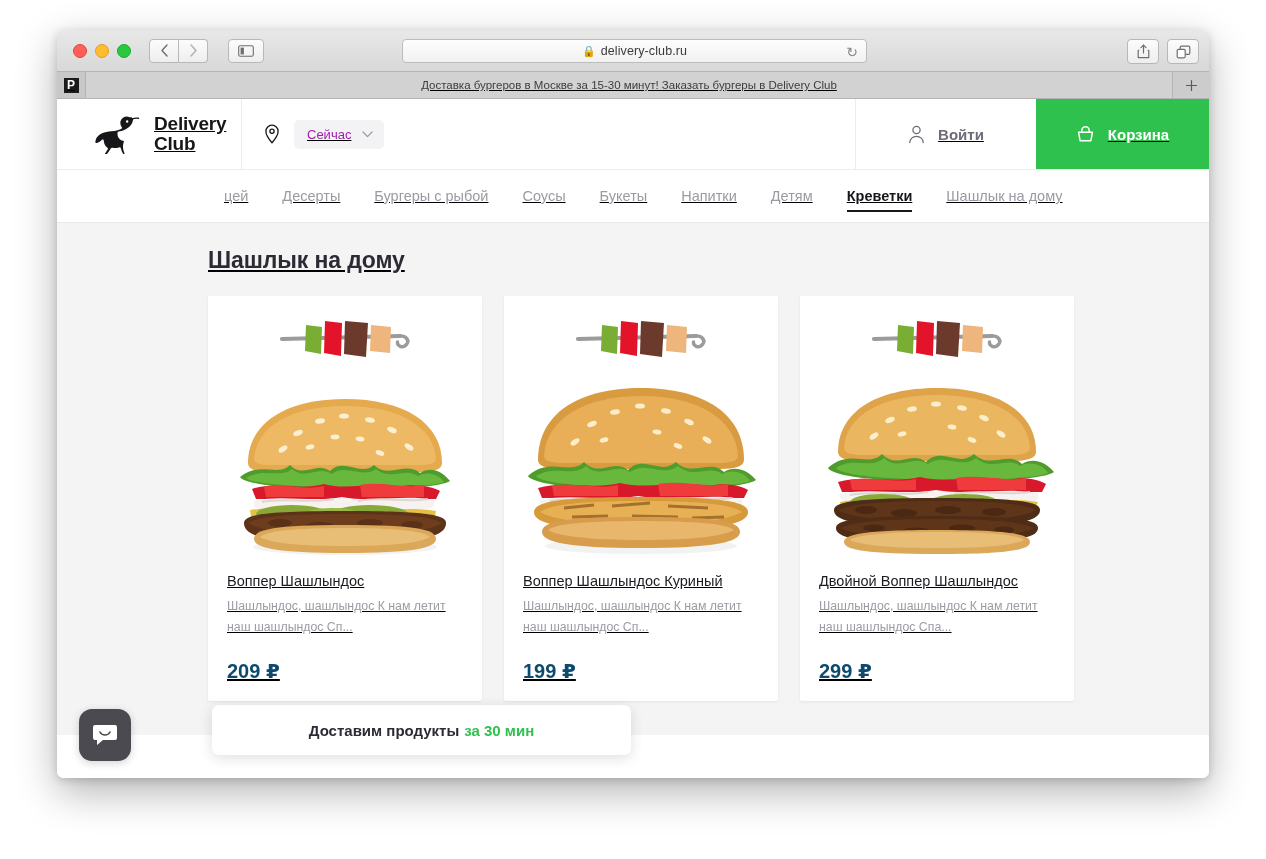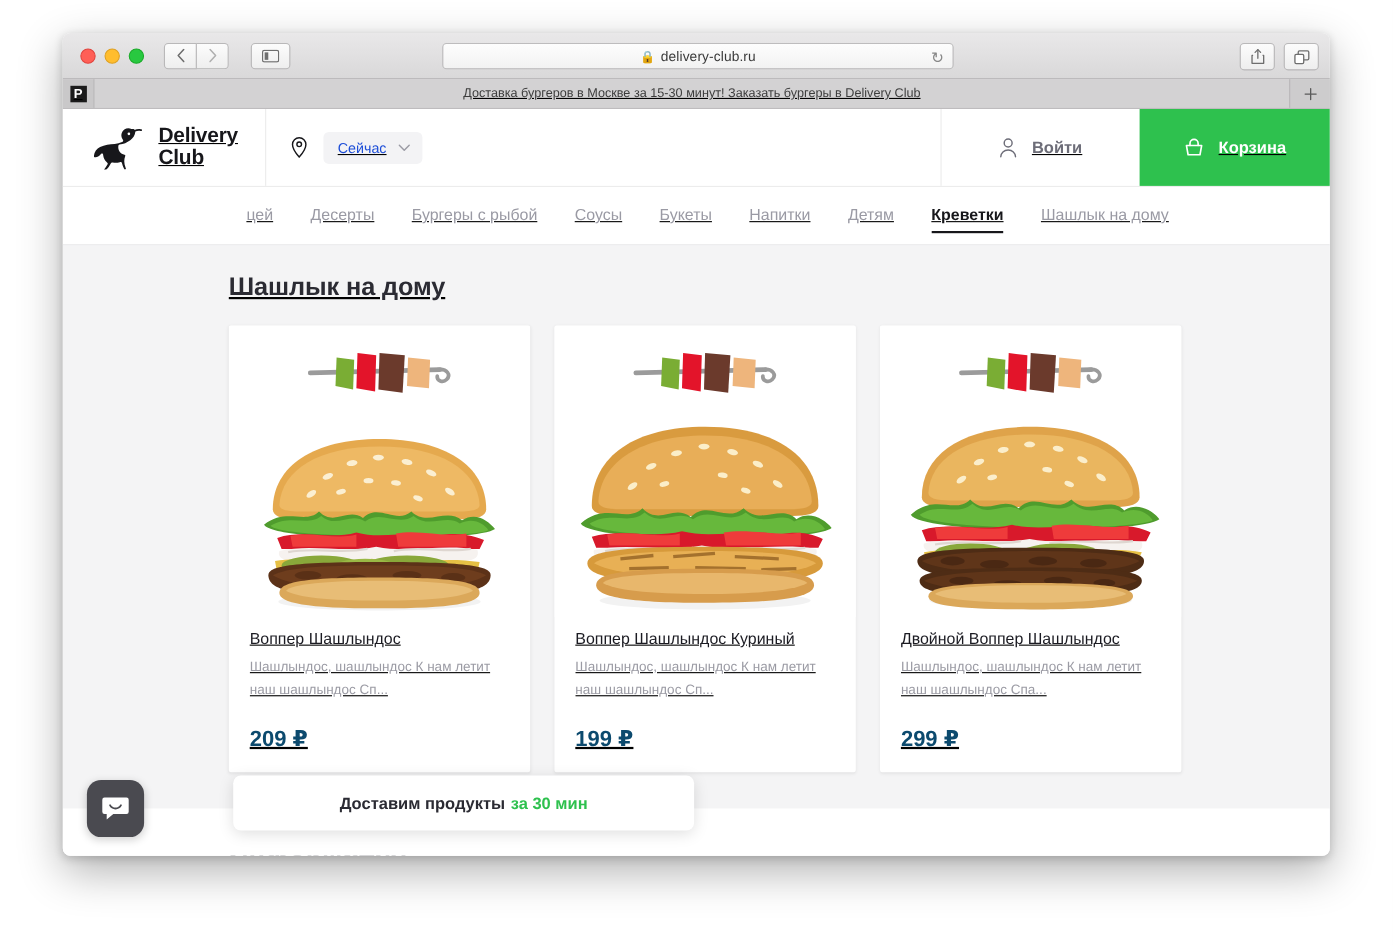--- a/index.html
+++ b/index.html
@@ -172,21 +172,21 @@
     height: 70px;
     background: #ffffff;
     display: flex;
     align-items: stretch;
     border-bottom: 1px solid #ececec;
   }
   .logo-cell {
     width: 185px;
     display: flex;
     align-items: center;
-    padding-left: 26px;
+    padding-left: 36px;
     box-sizing: border-box;
     border-right: 1px solid #ececec;
   }
   .logo-mark { margin-right: 9px; display: block; }
   .logo-text {
     font-size: 19px;
     font-weight: bold;
     color: #17171b;
     line-height: 1.03;
     letter-spacing: -0.2px;
@@ -202,21 +202,21 @@
   .addr-text {
     font-size: 15.5px;
     color: #17171b;
     flex: 1;
   }
   .now-select {
     background: #f3f3f5;
     border-radius: 5px;
     padding: 7px 11px 7px 13px;
     font-size: 13px;
-    color: #1d4ed8;
+    color: #a21caf;
     display: flex;
     align-items: center;
     gap: 11px;
   }
   .chev { font-size: 10px; color: #9b9ba4; }
   .login-cell {
     width: 180px;
     display: flex;
     align-items: center;
     justify-content: center;

